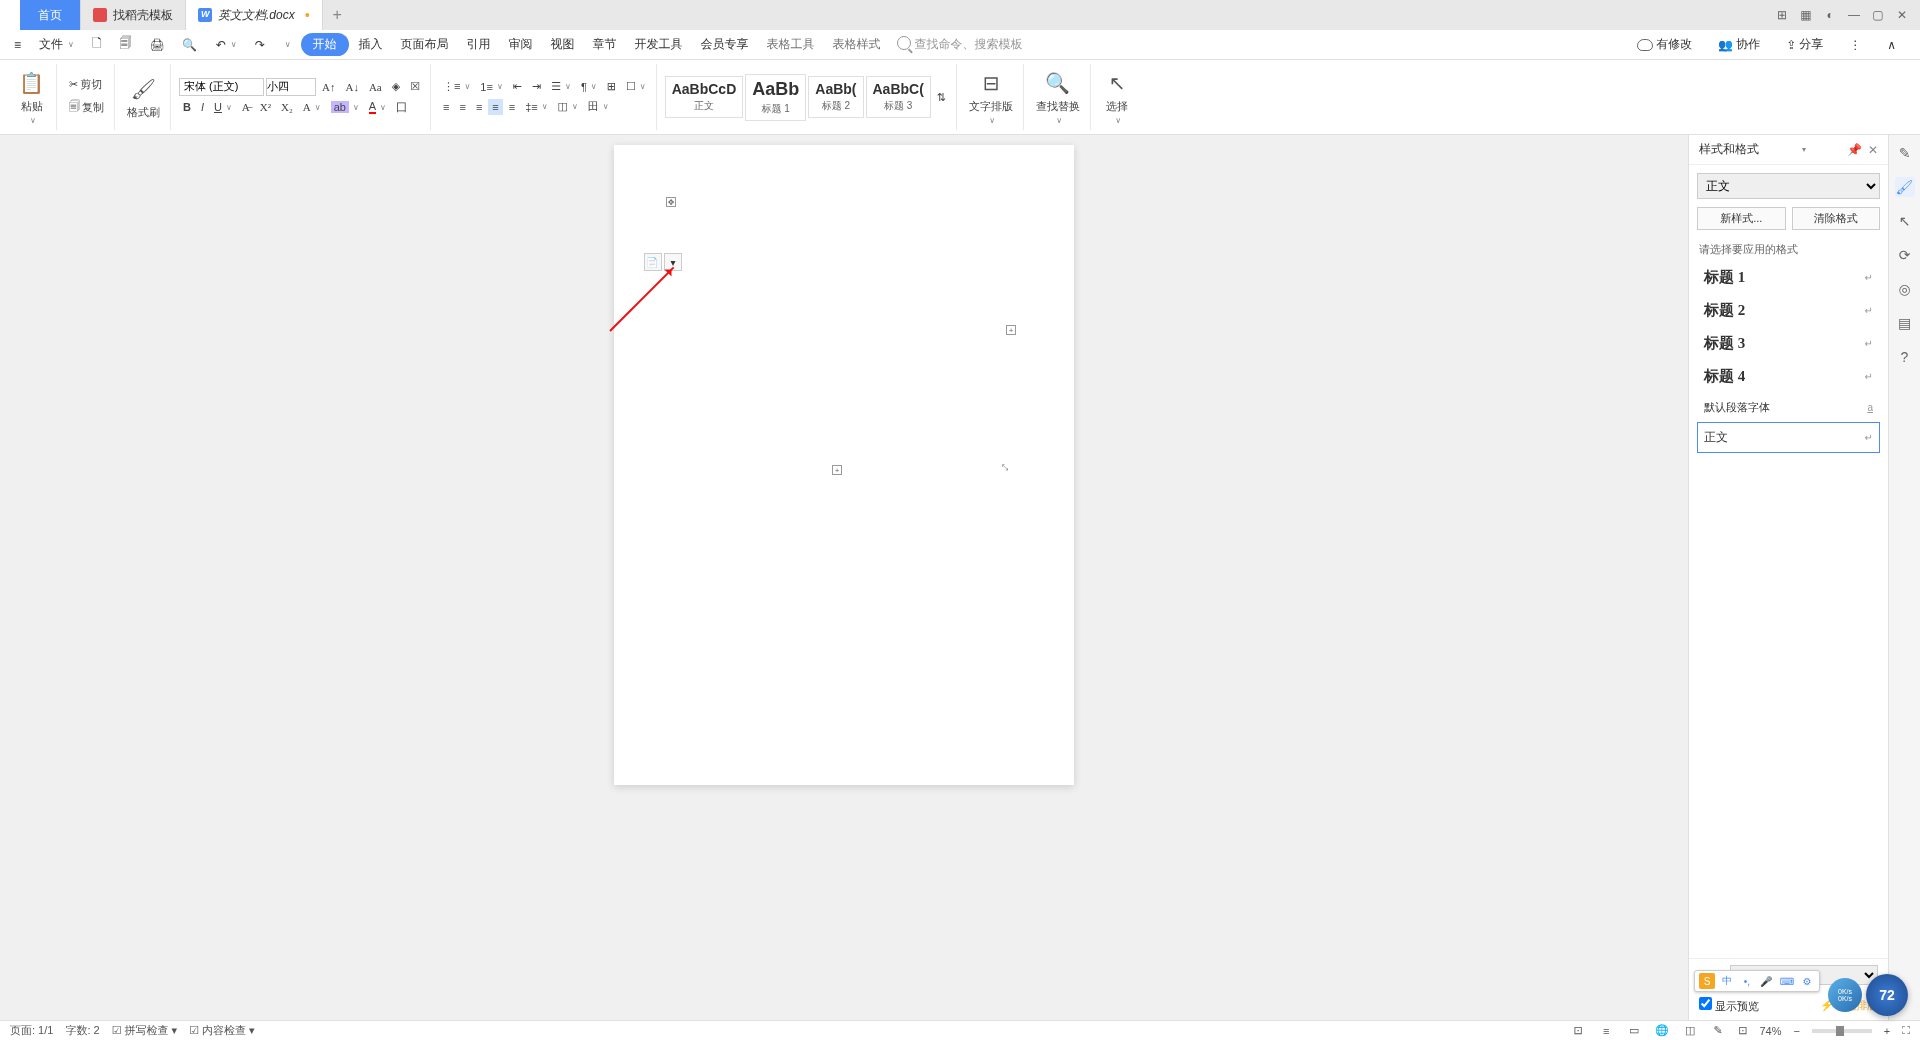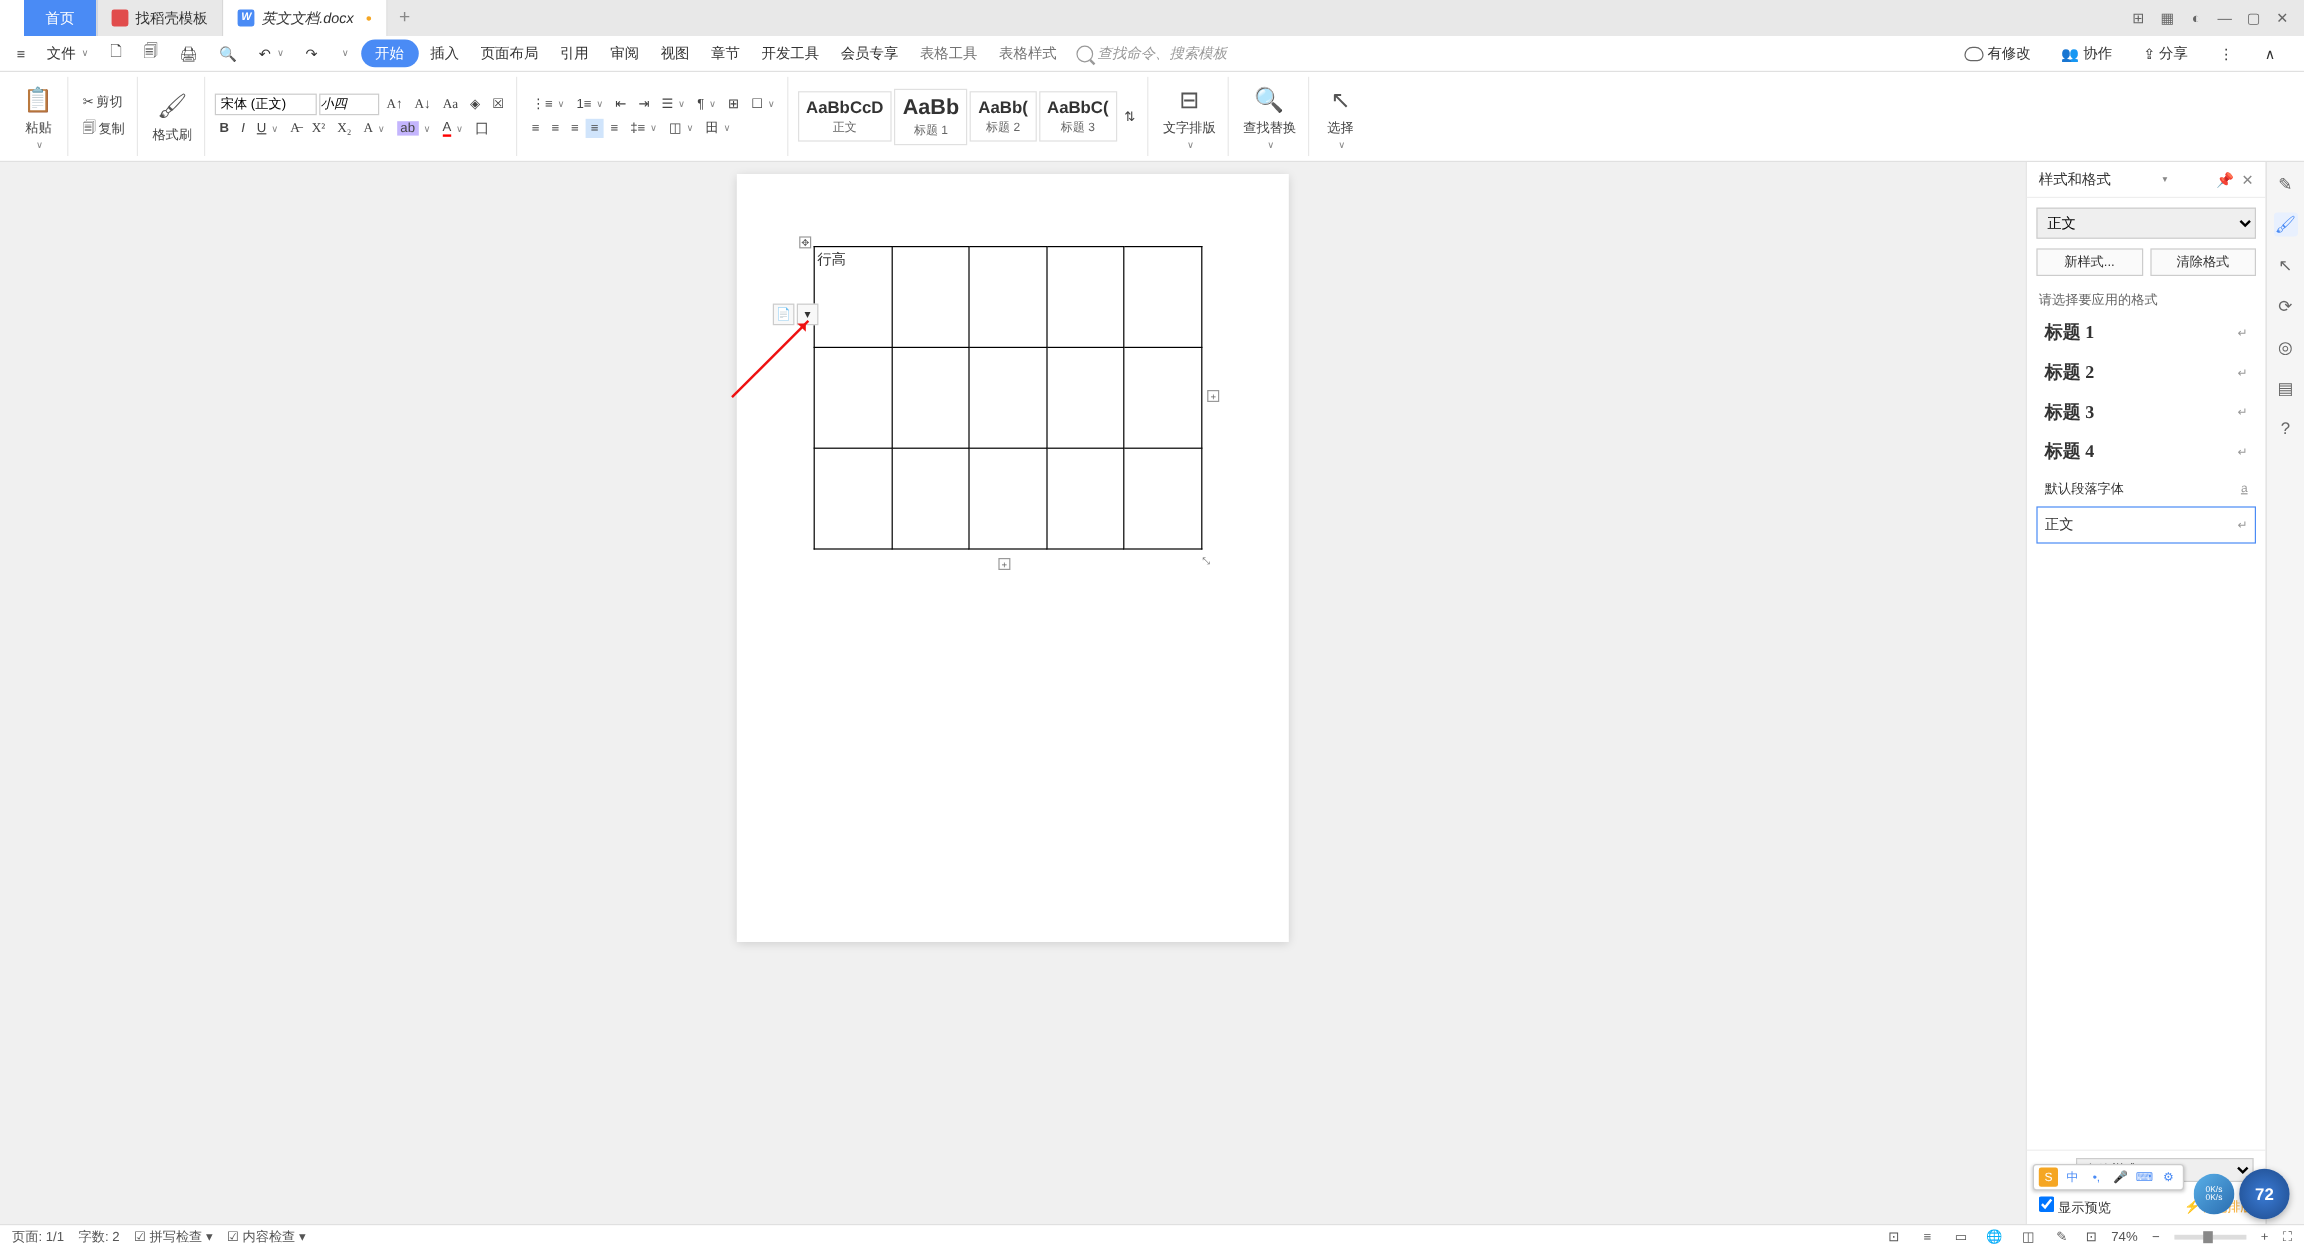--- a/index.html
+++ b/index.html
@@ -20,39 +20,39 @@
 .titlebar-right { display: flex; align-items: center; gap: 8px; padding-right: 10px; }
 .win-icon { width: 16px; height: 16px; display: flex; align-items: center; justify-content: center; color: #666; font-size: 12px; cursor: pointer; }
 
 
 .menubar { height: 30px; background: #fff; border-bottom: 1px solid #e0e0e0; display: flex; align-items: center; padding: 0 6px; gap: 2px; }
 .menu-btn { padding: 4px 8px; cursor: pointer; color: #333; border-radius: 3px; display: flex; align-items: center; gap: 3px; }
 .menu-btn.file { font-weight: 500; }
 .menu-btn.active { background: #4a8bf5; color: #fff; border-radius: 12px; padding: 3px 12px; }
 .menu-btn.blue-text { color: #737373; }
 .menubar-spacer { flex: 1; }
-.search-box { display: flex; align-items: center; gap: 4px; color: #999; padding: 2px 6px; font-style: italic; }
+.search-box { display: flex; gap: 4px; color: #999; padding: 2px 6px; }
 .search-icon { width: 14px; height: 14px; border: 1.5px solid #999; border-radius: 50%; position: relative; }
 .search-icon::after { content: ""; position: absolute; width: 5px; height: 1.5px; background: #999; transform: rotate(45deg); bottom: -2px; right: -3px; }
 .menubar-right { display: flex; align-items: center; gap: 10px; padding-right: 10px; }
 .cloud-icon { width: 16px; height: 12px; border: 1.5px solid #666; border-radius: 8px 8px 6px 6px; position: relative; }
 
 
 .ribbon { height: 75px; background: #fff; border-bottom: 1px solid #e0e0e0; display: flex; align-items: center; padding: 4px 8px; gap: 2px; }
 .ribbon-group { display: flex; flex-direction: column; align-items: center; padding: 0 6px; border-right: 1px solid #e8e8e8; height: 100%; justify-content: center; }
 .ribbon-group.noborder { border-right: none; }
 .ribbon-stack { display: flex; flex-direction: column; gap: 2px; }
 .ribbon-row { display: flex; align-items: center; gap: 2px; }
 .ribbon-btn { padding: 2px 4px; cursor: pointer; display: flex; align-items: center; gap: 2px; font-size: 11px; color: #444; }
 .ribbon-btn.tall { flex-direction: column; height: 60px; justify-content: center; }
 .ribbon-icon { width: 18px; height: 18px; display: flex; align-items: center; justify-content: center; font-size: 14px; color: #555; }
 .ribbon-icon.big { width: 28px; height: 28px; font-size: 20px; }
 .dropdown-arrow { font-size: 8px; color: #888; margin-left: 2px; }
 .font-select { border: 1px solid #ccc; padding: 2px 4px; font-size: 11px; width: 85px; background: #fff; }
-.size-select { border: 1px solid #ccc; padding: 2px 0; font-size: 11px; width: 50px; background: #fff; font-style: italic; }
+.size-select { border: 1px solid #ccc; padding: 2px 0; font-size: 11px; width: 50px; background: #fff; }
 .style-item { border: 1px solid #e0e0e0; padding: 4px 6px; text-align: center; cursor: pointer; min-width: 48px; }
 .style-item .preview { font-size: 14px; color: #333; font-weight: bold; }
 .style-item .preview.big { font-size: 18px; font-weight: bold; }
 .style-item .label { font-size: 10px; color: #666; margin-top: 2px; }
 .format-icon { font-family: "Times New Roman", serif; }
 
 
 .main { display: flex; height: calc(100vh - 155px); background: #f0f0f0; }
 .doc-area { flex: 1; overflow: auto; position: relative; display: flex; justify-content: center; padding-top: 10px; }
 .page { width: 460px; height: 640px; background: #fff; box-shadow: 0 2px 8px rgba(0,0,0,0.15); position: relative; padding: 60px 60px; }
@@ -297,45 +297,20 @@
 </div>
 
 <div class="main">
   <div class="doc-area">
     <div class="page">
       <div class="table-handle" style="top:52px;left:52px">✥</div>
       <div class="float-toolbar">
         <span class="float-btn">📄</span>
         <span class="float-btn">▾</span>
       </div>
-      <table class="page-table">
-        <tbody>
-            <tr>
-          <td><span class="cell-text">行高</span></td>
-          <td></td>
-          <td></td>
-          <td></td>
-          <td></td>
-        </tr>
-        <tr>
-          <td></td>
-              <td></td>
-              <td></td>
-              <td></td>
-              <td></td>
-        </tr>
-        <tr>
-          <td></td>
-              <td></td>
-              <td></td>
-              <td></td>
-              <td></td>
-        </tr>
-      </tbody>
-        </table>
       <div class="table-handle" style="top:180px;left:392px">+</div>
       <div class="table-handle" style="top:320px;left:218px">+</div>
       <div class="table-handle" style="top:318px;left:386px;border:none">⤡</div>
       <div class="arrow-annotation" style="top:185px;left:-4px"></div>
     </div>
   </div>
 
   <div class="right-panel">
     <div class="panel-header">
       <span>样式和格式</span>

